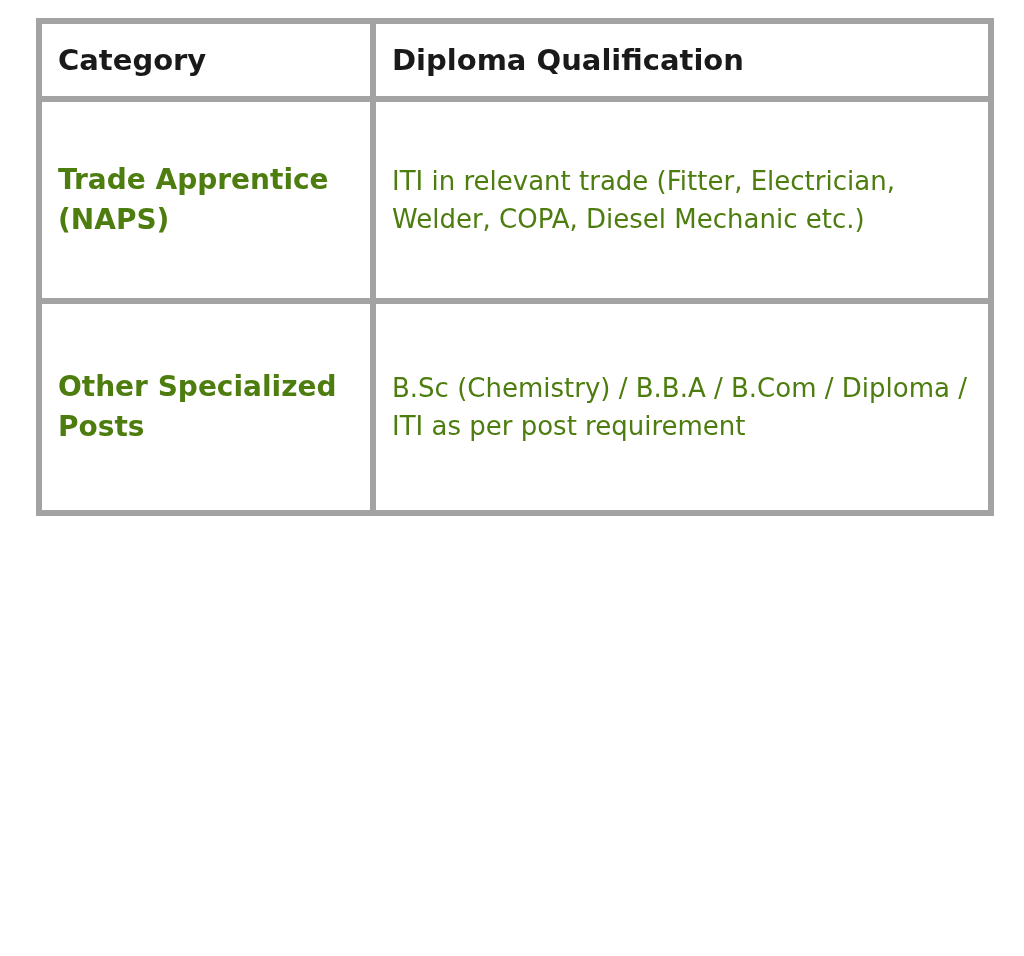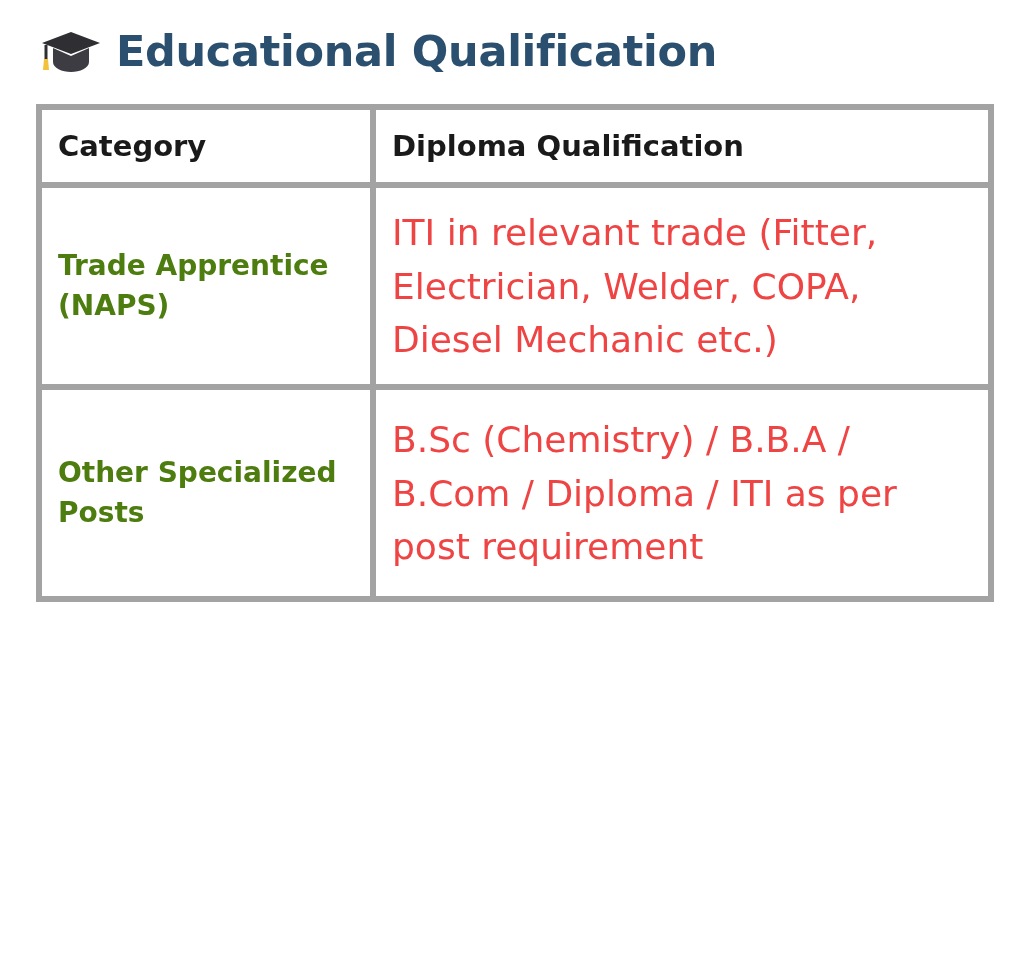--- a/index.html
+++ b/index.html
@@ -68,48 +68,37 @@
   }
   td.cat-cell {
     font-size: 28px;
     font-weight: bold;
     color: #4d7c0f;
     line-height: 1.45;
     padding-left: 10px;
     padding-right: 10px;
   }
   td.req-cell {
-    font-size: 36px;
+    font-size: 26px;
     font-weight: normal;
-    color: #ef4444;
+    color: #4d7c0f;
     line-height: 1.48;
     padding-left: 28px;
     padding-right: 28px;
   }
   tr.r1 td { height: 160px; }
   tr.r2 td { height: 178px; }
   tr.r3 td { height: 182px; }
   tr.r4 td { height: 170px; }
 </style>
 </head>
 <body>
 
 <div class="page">
 
-  <div class="title-row">
-    <span class="cap-icon">
-      <svg width="62" height="52" viewBox="0 0 62 52" xmlns="http://www.w3.org/2000/svg">
-        <path d="M31 6 L60 17 L31 28 L2 17 Z" fill="#2f2f33"></path>
-        <path d="M13 22 L13 36 C13 42 22 46 31 46 C40 46 49 42 49 36 L49 22 L31 30 Z" fill="#3c3c42"></path>
-        <path d="M6 19 L6 34" stroke="#2f2f33" stroke-width="3" fill="none"></path>
-        <path d="M4 33 L8 33 L9 44 L3 44 Z" fill="#f4c23a"></path>
-      </svg>
-    </span>
-    <div class="page-title">Educational Qualification</div>
-  </div>
 
   <table class="qual-table">
     <colgroup>
       <col class="col-cat">
       <col class="col-req">
     </colgroup>
     <thead>
       <tr>
         <th class="hdr">Category</th>
         <th class="hdr">Diploma Qualification</th>

